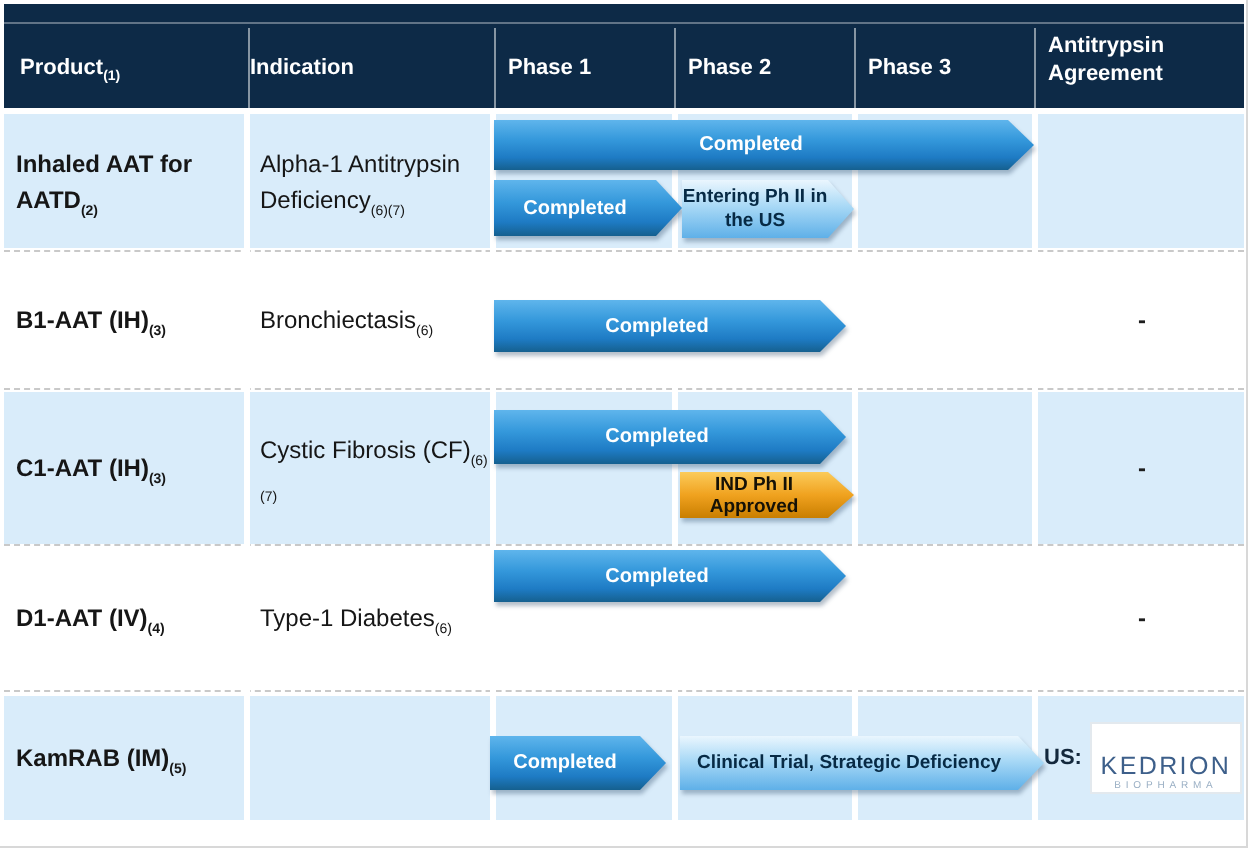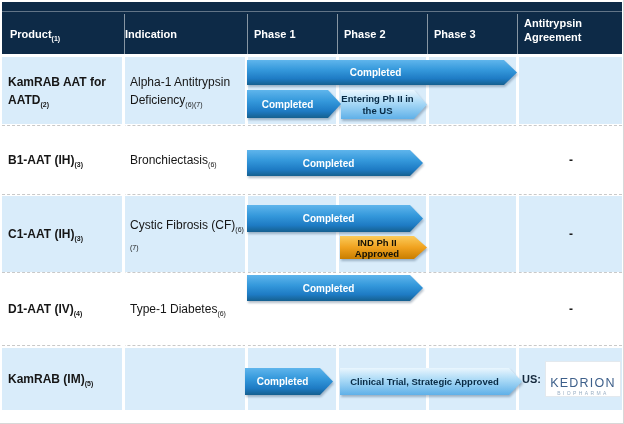--- a/index.html
+++ b/index.html
@@ -78,21 +78,21 @@
   <div class="vgap" style="left:336px"></div>
   <div class="vgap" style="left:426px"></div>
   <div class="vgap" style="left:516px"></div>
 
   <div class="hdash" style="top:125px"></div>
   <div class="hdash" style="top:194px"></div>
   <div class="hdash" style="top:272px"></div>
   <div class="hdash" style="top:345px"></div>
 
   <div class="cell product" style="top:57px;height:67px">
-    <div><span>KamRAB AAT for</span><br>
+    <div><span>Inhaled AAT for</span><br>
          <span>AATD</span><sub>(2)</sub></div>
   </div>
   <div class="cell indication" style="top:57px;height:67px">
     <div><span>Alpha-1 Antitrypsin</span><br>
          <span>Deficiency</span><sub>(6)(7)</sub></div>
   </div>
   <div class="arrow-wrap" style="left:247px;top:60px;width:270px;height:25px">
     <div class="arrow blue">Completed</div>
   </div>
   <div class="arrow-wrap" style="left:247px;top:90px;width:94px;height:28px">
@@ -144,21 +144,21 @@
     <span class="dash">-</span>
   </div>
 
   <div class="cell product" style="top:348px;height:62px">
     <div><span>KamRAB (IM)</span><sub>(5)</sub></div>
   </div>
   <div class="arrow-wrap" style="left:245px;top:368px;width:88px;height:27px">
     <div class="arrow blue">Completed</div>
   </div>
   <div class="arrow-wrap" style="left:340px;top:368px;width:182px;height:27px">
-    <div class="arrow lightblue">Clinical Trial, Strategic Approved</div>
+    <div class="arrow lightblue">Clinical Trial, Strategic Deficiency</div>
   </div>
   <div class="cell partner" style="top:348px;height:62px">
     <span class="geo">US:</span>
     <div class="logo-box kedrion-box">
       <span class="kedrion-text">KEDRION</span>
       <span class="kedrion-sub">BIOPHARMA</span>
     </div>
   </div>
 
 </div>

